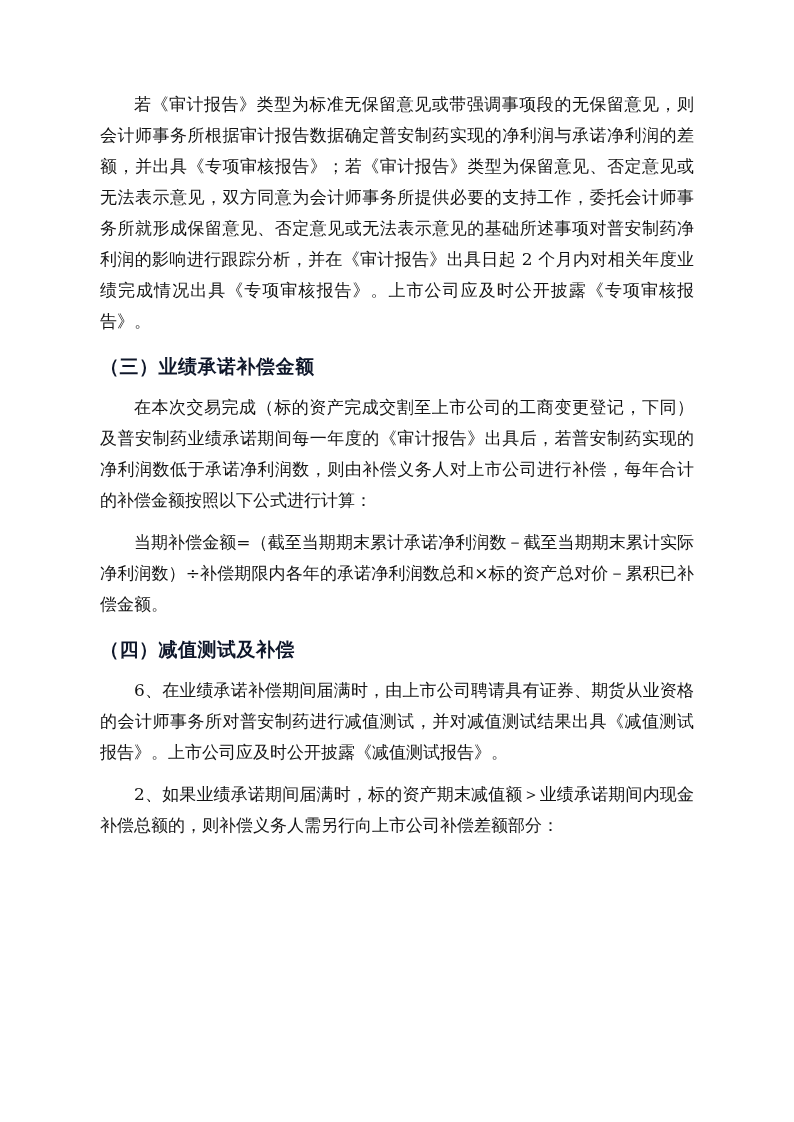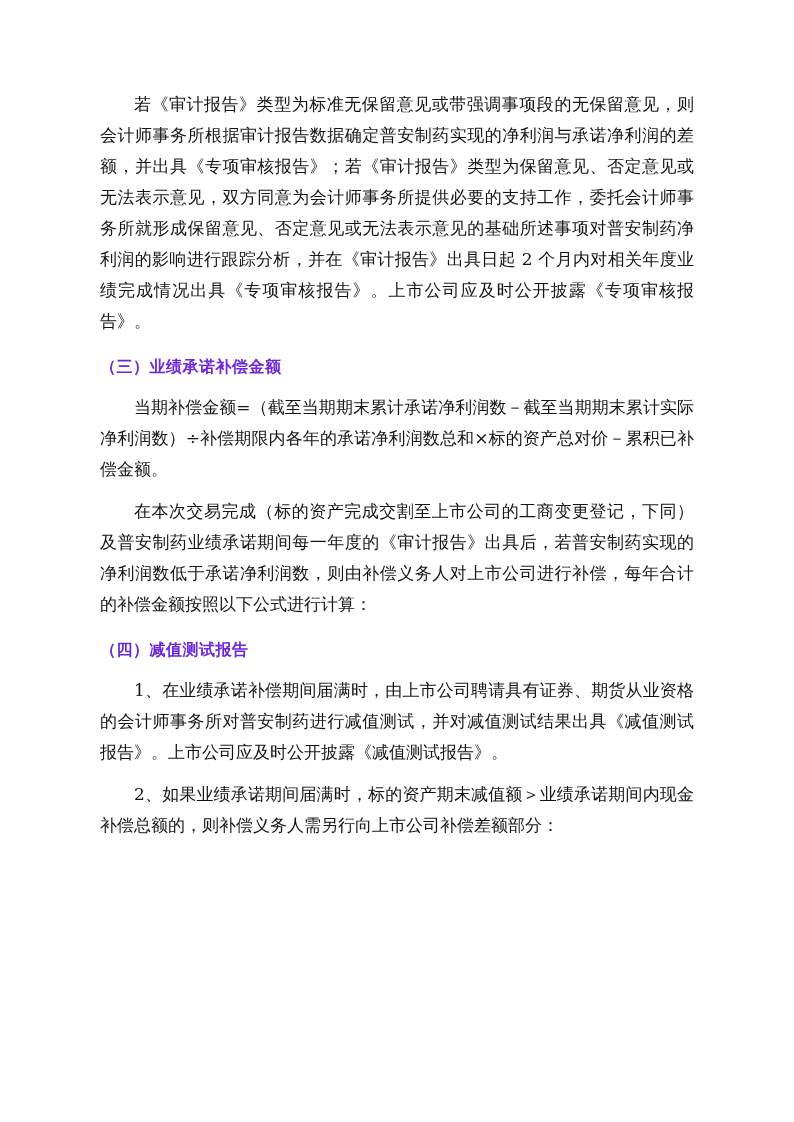--- a/index.html
+++ b/index.html
@@ -27,44 +27,44 @@
     line-height: 31px;
     color: #141414;
     text-align: justify;
     text-justify: inter-ideograph;
     text-indent: 2em;
     word-break: break-all;
   }
   .heading {
     margin: 14px 0 10px 0;
     font-family: "DejaVu Sans", "Liberation Sans", sans-serif;
-    font-size: 16px;
+    font-size: 19px;
     line-height: 31px;
     font-weight: 700;
-    color: #6d28d9;
+    color: #0f172a;
     text-indent: 0;
     letter-spacing: 0.5px;
   }
   .page-number {
     position: absolute;
     top: 1038px;
     right: 121px;
     font-family: "DejaVu Serif", "Liberation Serif", serif;
     font-size: 14px;
     line-height: 18px;
     color: #141414;
   }
 </style>
 </head>
 <body>
 
 <div class="page">
   <div class="content">
     <p class="para">若《审计报告》类型为标准无保留意见或带强调事项段的无保留意见，则会计师事务所根据审计报告数据确定普安制药实现的净利润与承诺净利润的差额，并出具《专项审核报告》；若《审计报告》类型为保留意见、否定意见或无法表示意见，双方同意为会计师事务所提供必要的支持工作，委托会计师事务所就形成保留意见、否定意见或无法表示意见的基础所述事项对普安制药净利润的影响进行跟踪分析，并在《审计报告》出具日起 2 个月内对相关年度业绩完成情况出具《专项审核报告》。上市公司应及时公开披露《专项审核报告》。</p>
     <h2 class="heading">（三）业绩承诺补偿金额</h2>
+    <p class="para">在本次交易完成（标的资产完成交割至上市公司的工商变更登记，下同）及普安制药业绩承诺期间每一年度的《审计报告》出具后，若普安制药实现的净利润数低于承诺净利润数，则由补偿义务人对上市公司进行补偿，每年合计的补偿金额按照以下公式进行计算：</p>
     <p class="para">当期补偿金额=（截至当期期末累计承诺净利润数－截至当期期末累计实际净利润数）÷补偿期限内各年的承诺净利润数总和×标的资产总对价－累积已补偿金额。</p>
-    <p class="para">在本次交易完成（标的资产完成交割至上市公司的工商变更登记，下同）及普安制药业绩承诺期间每一年度的《审计报告》出具后，若普安制药实现的净利润数低于承诺净利润数，则由补偿义务人对上市公司进行补偿，每年合计的补偿金额按照以下公式进行计算：</p>
-    <h2 class="heading">（四）减值测试报告</h2>
-    <p class="para">1、在业绩承诺补偿期间届满时，由上市公司聘请具有证券、期货从业资格的会计师事务所对普安制药进行减值测试，并对减值测试结果出具《减值测试报告》。上市公司应及时公开披露《减值测试报告》。</p>
+    <h2 class="heading">（四）减值测试及补偿</h2>
+    <p class="para">6、在业绩承诺补偿期间届满时，由上市公司聘请具有证券、期货从业资格的会计师事务所对普安制药进行减值测试，并对减值测试结果出具《减值测试报告》。上市公司应及时公开披露《减值测试报告》。</p>
     <p class="para">2、如果业绩承诺期间届满时，标的资产期末减值额＞业绩承诺期间内现金补偿总额的，则补偿义务人需另行向上市公司补偿差额部分：</p>
   </div>
   <div class="page-number">5</div>
 </div>
 
 </body></html>

